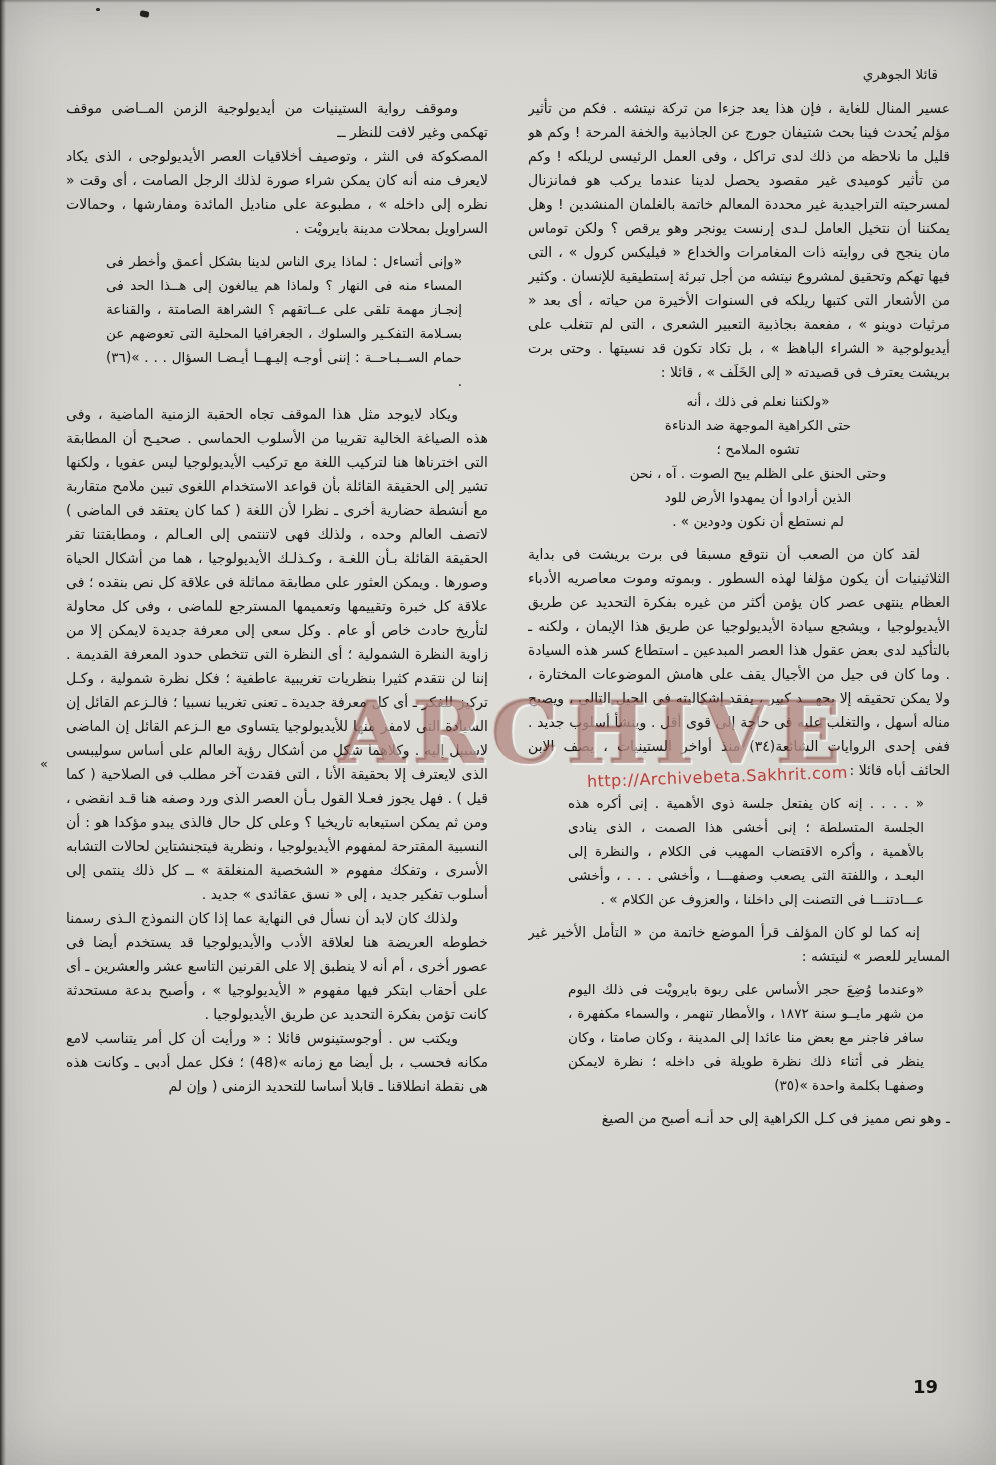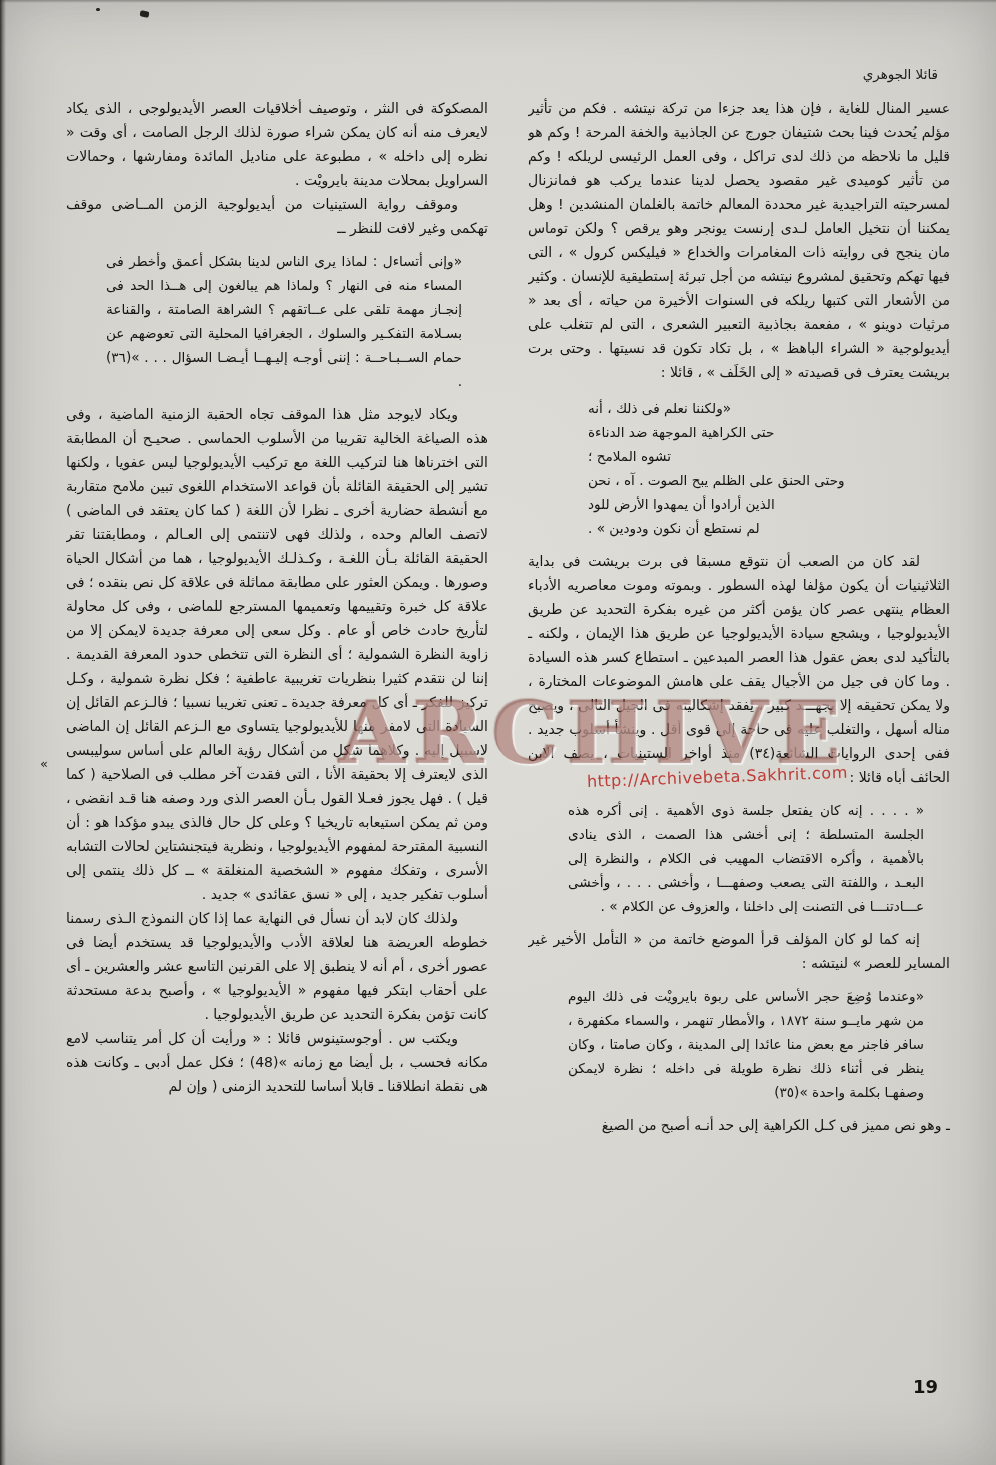--- a/index.html
+++ b/index.html
@@ -44,22 +44,22 @@
   }
   .p{ margin:0; text-align:justify; }
   .p.indent{ text-indent:30px; }
   .quote{
     margin:9px 26px 9px 40px;
     text-align:justify;
     font-size:13.6px;
   }
   .quote.poem{
     white-space:pre-line;
-    text-align:left;
-    margin:12px 22px 9px 60px;
+    text-align:center;
+    margin:5px 22px 9px 60px;
   }
   .page-number{
     position:absolute; bottom:68px; right:58px;
     font-size:18px; font-weight:bold; color:#14130f;
   }
   .watermark{
     position:absolute; top:682px; left:50%;
     transform:translateX(-50%);
     text-align:right;
     pointer-events:none;
@@ -102,22 +102,22 @@
 الذين أرادوا أن يمهدوا الأرض للود
 لم نستطع أن نكون ودودين » .</p>
       <p class="p indent">لقد كان من الصعب أن نتوقع مسبقا فى برت بريشت فى بداية الثلاثينيات أن يكون مؤلفا لهذه السطور . وبموته وموت معاصريه الأدباء العظام ينتهى عصر كان يؤمن أكثر من غيره بفكرة التحديد عن طريق الأيديولوجيا ، ويشجع سيادة الأيديولوجيا عن طريق هذا الإيمان ، ولكنه ـ بالتأكيد لدى بعض عقول هذا العصر المبدعين ـ استطاع كسر هذه السيادة . وما كان فى جيل من الأجيال يقف على هامش الموضوعات المختارة ، ولا يمكن تحقيقه إلا بجهـــد كبير ، يفقد إشكاليته فى الجيل التالى ، ويصبح مناله أسهل ، والتغلب عليه فى حاجة إلى قوى أقل . وينشأ أسلوب جديد . ففى إحدى الروايات الشائعة(٣٤) منذ أواخر الستينيات ، يصف الابن الحائف أباه قائلا :</p>
       <p class="quote">« . . . . إنه كان يفتعل جلسة ذوى الأهمية . إنى أكره هذه الجلسة المتسلطة ؛ إنى أخشى هذا الصمت ، الذى ينادى بالأهمية ، وأكره الاقتضاب المهيب فى الكلام ، والنظرة إلى البعـد ، واللفتة التى يصعب وصفهـــا ، وأخشى . . . ، وأخشى عـــادتنـــا فى التصنت إلى داخلنا ، والعزوف عن الكلام » .</p>
       <p class="p indent">إنه كما لو كان المؤلف قرأ الموضع خاتمة من « التأمل الأخير غير المساير للعصر » لنيتشه :</p>
       <p class="quote">«وعندما وُضِعَ حجر الأساس على ربوة بايرويْت فى ذلك اليوم من شهر مايــو سنة ١٨٧٢ ، والأمطار تنهمر ، والسماء مكفهرة ، سافر فاجنر مع بعض منا عائدا إلى المدينة ، وكان صامتا ، وكان ينظر فى أثناء ذلك نظرة طويلة فى داخله ؛ نظرة لايمكن وصفهـا بكلمة واحدة »(٣٥)</p>
       <p class="p">ـ وهو نص مميز فى كـل الكراهية إلى حد أنـه أصبح من الصيغ</p>
     </div>
 
     <div class="col">
+      <p class="p indent">وموقف رواية الستينيات من أيديولوجية الزمن المــاضى موقف تهكمى وغير لافت للنظر ــ</p>
       <p class="p">المصكوكة فى النثر ، وتوصيف أخلاقيات العصر الأيديولوجى ، الذى يكاد لايعرف منه أنه كان يمكن شراء صورة لذلك الرجل الصامت ، أى وقت « نظره إلى داخله » ، مطبوعة على مناديل المائدة ومفارشها ، وحمالات السراويل بمحلات مدينة بايرويْت .</p>
-      <p class="p indent">وموقف رواية الستينيات من أيديولوجية الزمن المــاضى موقف تهكمى وغير لافت للنظر ــ</p>
       <p class="quote">«وإنى أتساءل : لماذا يرى الناس لدينا بشكل أعمق وأخطر فى المساء منه فى النهار ؟ ولماذا هم يبالغون إلى هــذا الحد فى إنجـاز مهمة تلقى على عــاتقهم ؟ الشراهة الصامتة ، والقناعة بسـلامة التفكـير والسلوك ، الجغرافيا المحلية التى تعوضهم عن حمام الســبـاحــة : إننى أوجـه إليـهــا أيـضـا السؤال . . . »(٣٦) .</p>
       <p class="p indent">ويكاد لايوجد مثل هذا الموقف تجاه الحقبة الزمنية الماضية ، وفى هذه الصياغة الخالية تقريبا من الأسلوب الحماسى . صحيـح أن المطابقة التى اخترناها هنا لتركيب اللغة مع تركيب الأيديولوجيا ليس عفويا ، ولكنها تشير إلى الحقيقة القائلة بأن قواعد الاستخدام اللغوى تبين ملامح متقاربة مع أنشطة حضارية أخرى ـ نظرا لأن اللغة ( كما كان يعتقد فى الماضى ) لاتصف العالم وحده ، ولذلك فهى لاتنتمى إلى العـالم ، ومطابقتنا تقر الحقيقة القائلة بـأن اللغـة ، وكـذلـك الأيديولوجيا ، هما من أشكال الحياة وصورها . ويمكن العثور على مطابقة مماثلة فى علاقة كل نص بنقده ؛ فى علاقة كل خبرة وتقييمها وتعميمها المسترجع للماضى ، وفى كل محاولة لتأريخ حادث خاص أو عام . وكل سعى إلى معرفة جديدة لايمكن إلا من زاوية النظرة الشمولية ؛ أى النظرة التى تتخطى حدود المعرفة القديمة . إننا لن نتقدم كثيرا بنظريات تغريبية عاطفية ؛ فكل نظرة شمولية ، وكـل تركيز للفكر ـ أى كل معرفة جديدة ـ تعنى تغريبا نسبيا ؛ فالـزعم القائل إن السيادة التى لامفر منها للأيديولوجيا يتساوى مع الـزعم القائل إن الماضى لاسبيل إليه . وكلاهما شكل من أشكال رؤية العالم على أساس سوليبسى الذى لايعترف إلا بحقيقة الأنا ، التى فقدت آخر مطلب فى الصلاحية ( كما قيل ) . فهل يجوز فعـلا القول بـأن العصر الذى ورد وصفه هنا قـد انقضى ، ومن ثم يمكن استيعابه تاريخيا ؟ وعلى كل حال فالذى يبدو مؤكدا هو : أن النسبية المقترحة لمفهوم الأيديولوجيا ، ونظرية فيتجنشتاين لحالات التشابه الأسرى ، وتفكك مفهوم « الشخصية المنغلقة » ــ كل ذلك ينتمى إلى أسلوب تفكير جديد ، إلى « نسق عقائدى » جديد .</p>
       <p class="p indent">ولذلك كان لابد أن نسأل فى النهاية عما إذا كان النموذج الـذى رسمنا خطوطه العريضة هنا لعلاقة الأدب والأيديولوجيا قد يستخدم أيضا فى عصور أخرى ، أم أنه لا ينطبق إلا على القرنين التاسع عشر والعشرين ـ أى على أحقاب ابتكر فيها مفهوم « الأيديولوجيا » ، وأصبح بدعة مستحدثة كانت تؤمن بفكرة التحديد عن طريق الأيديولوجيا .</p>
       <p class="p indent">ويكتب س . أوجوستينوس قائلا : « ورأيت أن كل أمر يتناسب لامع مكانه فحسب ، بل أيضا مع زمانه »(48) ؛ فكل عمل أدبى ـ وكانت هذه هى نقطة انطلاقنا ـ قابلا أساسا للتحديد الزمنى ( وإن لم</p>
     </div>
 
   </div>
 
   <div class="watermark">
     <div class="wm-title">ARCHIVE</div>

